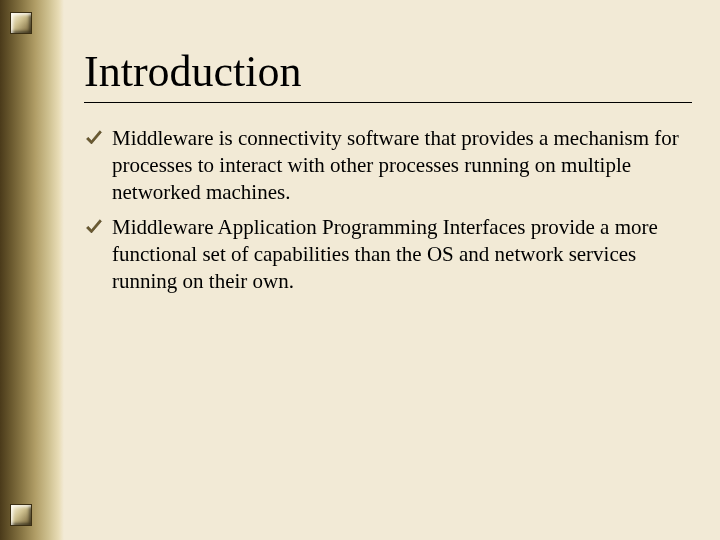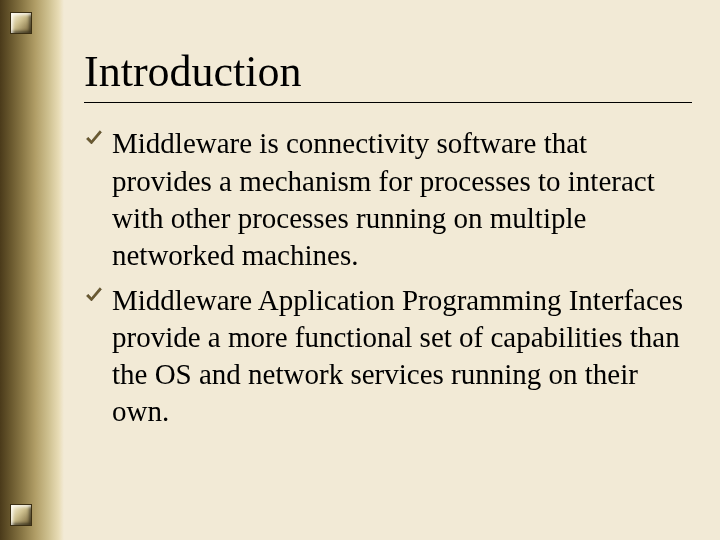--- a/index.html
+++ b/index.html
@@ -67,21 +67,21 @@
     border-top: 1px solid #000;
     margin: 0 0 22px 0;
   }
   .bullets {
     list-style: none;
     margin: 0;
     padding: 0;
   }
   .bullets li {
     position: relative;
-    font-size: 29px;
+    font-size: 21px;
     line-height: 1.28;
     padding-left: 28px;
     margin-bottom: 8px;
   }
   .check {
     position: absolute;
     left: 0;
     top: 4px;
     width: 20px;
     height: 20px;

